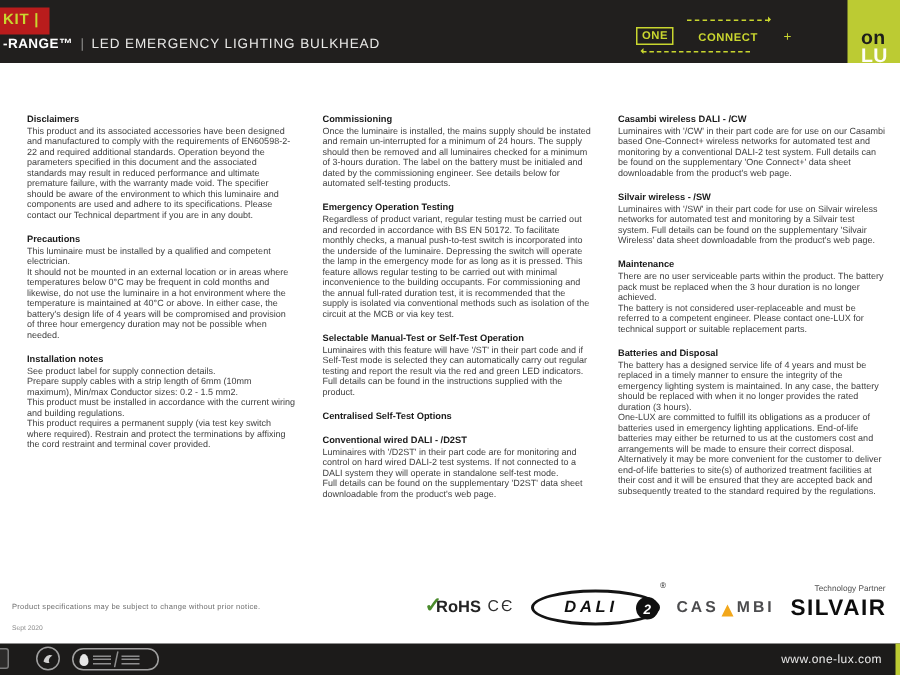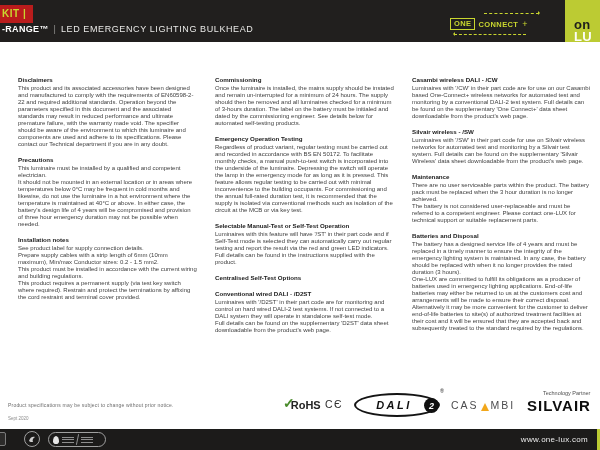--- a/index.html
+++ b/index.html
@@ -9,21 +9,21 @@
   
   .header{position:absolute;top:0;left:0;width:600px;height:42px;background:#211f1e}
   .kit-box{position:absolute;top:5px;left:0;background:#b91c1c;color:#c9d62f;font-weight:bold;
            font-size:10px;line-height:12px;padding:3px 7px 3px 2px;letter-spacing:.5px;white-space:nowrap}
   .range-line{position:absolute;top:24px;left:2px;color:#fff;font-size:9px;white-space:nowrap;display:flex;align-items:center}
   .range-name{font-weight:bold;letter-spacing:.3px;color:#fff}
   .range-sep{color:#8f8f8d;margin:0 5px;font-weight:300}
   .range-sub{color:#e9e9e7;letter-spacing:.6px;font-weight:400}
 
   .oneconnect{position:absolute;top:18px;right:72px;color:#c9d62f;font-size:7.5px;font-weight:bold;letter-spacing:.4px}
-  .oc-row{display:flex;align-items:center;gap:3px;position:relative}
+  .oc-row{display:flex;align-items:center;gap:16px;position:relative}
   .oc-one{border:1px solid #c9d62f;padding:1px 3px;line-height:8px}
   .oc-plus{font-weight:normal;font-size:9px;margin-left:1px}
   .oc-top-arrow{position:absolute;top:-5px;left:34px;width:55px;border-top:1px dashed #c9d62f}
   .oc-top-arrow:after{content:"";position:absolute;right:-3px;top:-3px;border:2.5px solid transparent;border-left-color:#c9d62f}
   .oc-bot-arrow{position:absolute;bottom:-5px;left:4px;width:72px;border-top:1px dashed #c9d62f}
   .oc-bot-arrow:before{content:"";position:absolute;left:-3px;top:-3px;border:2.5px solid transparent;border-right-color:#c9d62f}
 
   .brand{position:absolute;top:0;right:0;width:35px;height:42px;background:#bccb33;overflow:hidden;padding:19px 0 0 9px}
   .brand-l1{font-weight:bold;font-size:13px;color:#1d1d1b;line-height:11px;letter-spacing:.3px}
   .brand-l2{font-weight:bold;font-size:13px;color:#fdfdf8;line-height:13px;letter-spacing:.3px}
@@ -44,21 +44,21 @@
   .certs{position:absolute;left:0;top:388px;width:600px;height:36px}
   .rohs{position:absolute;left:283px;top:9px;font-size:11px;font-weight:bold;color:#242424;display:flex;align-items:center}
   .rohs-check{color:#4a8b2c;font-size:14px;font-weight:bold;margin-right:-4px;transform:translateY(-2px)}
   .ce{position:absolute;left:325px;top:10px;font-size:10.5px;color:#2f2f2f;letter-spacing:1.5px}
   .dali{position:absolute;left:354px;top:5px;width:86px;height:24px;border:2.5px solid #141414;border-radius:50%;
         background:#fff;display:flex;align-items:center;justify-content:center}
   .dali-text{font-weight:bold;font-style:italic;font-size:11px;letter-spacing:2.5px;color:#101010;margin-right:2px;transform:translateX(-2px)}
   .dali-2{position:absolute;right:-1px;top:3px;width:15px;height:15px;background:#101010;border-radius:50%;
           color:#fff;font-size:9px;font-weight:bold;display:flex;align-items:center;justify-content:center;font-style:italic}
   .dali-r{position:absolute;right:-6px;top:-7px;font-size:5.5px;color:#222;font-style:normal}
-  .casambi{position:absolute;left:451px;top:11px;font-size:10.5px;font-weight:400;letter-spacing:2px;color:#4c4c4e;
+  .casambi{position:absolute;left:451px;top:11px;font-size:10.5px;font-weight:700;letter-spacing:2px;color:#4c4c4e;
            display:flex;align-items:baseline}
   .casambi-tri{width:0;height:0;border-left:4.5px solid transparent;border-right:4.5px solid transparent;
                border-bottom:8px solid #f2a71b;margin:0 2px;align-self:flex-end}
   .silvair-wrap{position:absolute;left:527px;top:2px}
   .tech-partner{font-size:5.5px;color:#4f4f4f;margin-left:16px;margin-bottom:1px}
   .silvair{font-size:15px;font-weight:bold;letter-spacing:1px;color:#0d0d0d}
 
   
   .footer{position:absolute;left:0;top:429px;width:600px;height:21px;background:#1c1b1a}
   .f-cut{position:absolute;left:-4px;top:3px;width:10px;height:14px;border:1px solid #7c7c7c;border-radius:2px;background:#2c2b2a}

